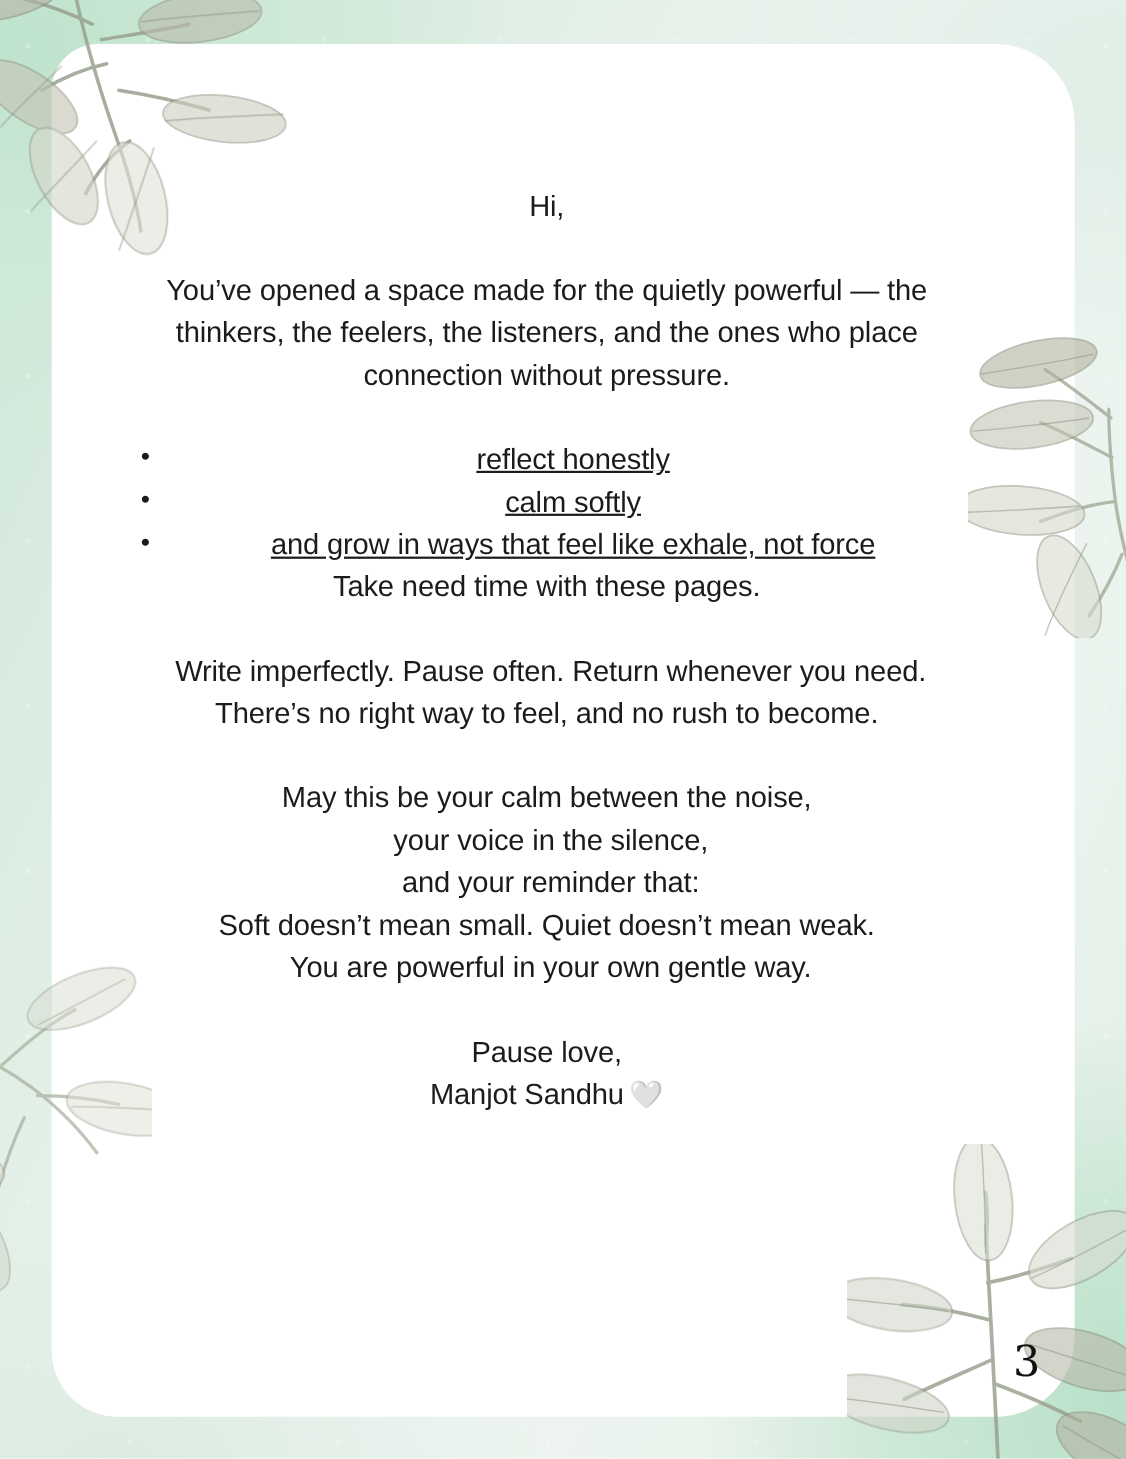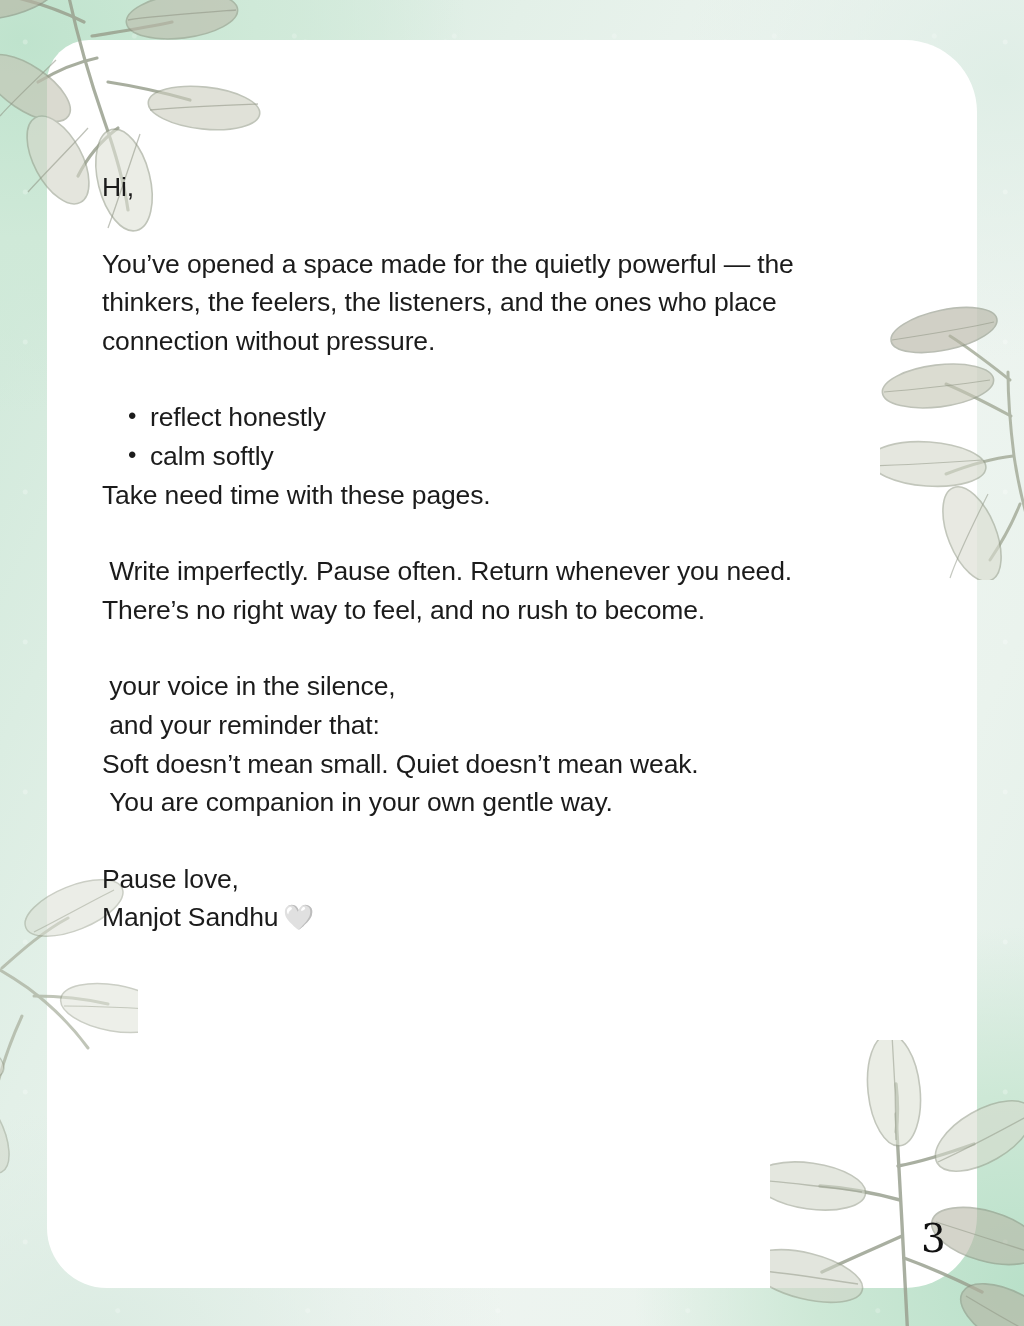--- a/index.html
+++ b/index.html
@@ -50,20 +50,21 @@
   .leaf-tl { left:-34px;  top:-30px;  width:300px; height:285px; }
   .leaf-mr { left:880px;  top:288px;  width:168px; height:292px; }
   .leaf-bl { left:-52px;  top:856px;  width:190px; height:330px; }
   .leaf-br { left:770px;  top:1040px; width:280px; height:300px; }
 
   
   .doc-body {
     position:absolute;
     left:102px; top:118px;
     width:790px;
+    text-align:center;
   }
 
   .doc-title {
     font-family:"DejaVu Serif", "Liberation Serif", serif;
     font-size:55px;
     font-weight:700;
     letter-spacing:.5px;
     color:#0d0d0d;
     text-align:center;
     width:820px;
@@ -81,21 +82,21 @@
   .spacer-md  { height:38px; }
   .spacer-lg  { height:50px; }
 
   ul.bullets {
     list-style:none;
     font-size:26.5px;
     line-height:38.6px;
     color:#1b1b1b;
     letter-spacing:-.15px;
   }
-  ul.bullets li { padding-left:48px; position:relative; }
+  ul.bullets li { padding-left:48px; position:relative;text-decoration:underline; }
   ul.bullets li::before {
     content:"\2022";
     position:absolute; left:26px; top:-1px;
     font-size:24px;
   }
 
   .heart-glyph {
     color:#e3e3e3;
     font-size:25px;
     margin-left:5px;
@@ -249,35 +250,37 @@
   <div class="spacer-md"></div>
 
   <p class="para">You’ve opened a space made for the quietly powerful — the thinkers, the feelers, the listeners, and the ones who place connection without pressure.</p>
 
   <div class="spacer-md"></div>
 
 
   <ul class="bullets">
     <li>reflect honestly</li>
     <li>calm softly</li>
+    <li>and grow in ways that feel like exhale, not force</li>
   </ul>
 
   <p class="para">Take need time with these pages.</p>
 
   <div class="spacer-md"></div>
 
   <p class="para"> Write imperfectly. Pause often. Return whenever you need.</p>
   <p class="para">There’s no right way to feel, and no rush to become.</p>
 
   <div class="spacer-md"></div>
 
+  <p class="para">May this be your calm between the noise,</p>
   <p class="para"> your voice in the silence,</p>
   <p class="para"> and your reminder that:</p>
   <p class="para">Soft doesn’t mean small. Quiet doesn’t mean weak.</p>
-  <p class="para"> You are companion in your own gentle way.</p>
+  <p class="para"> You are powerful in your own gentle way.</p>
 
   <div class="spacer-md"></div>
 
   <p class="para">Pause love,</p>
   <p class="para"><span>Manjot Sandhu</span><span class="heart-glyph">🤍</span></p>
 
 </div>
 
 <div class="page-number">3</div>
 

